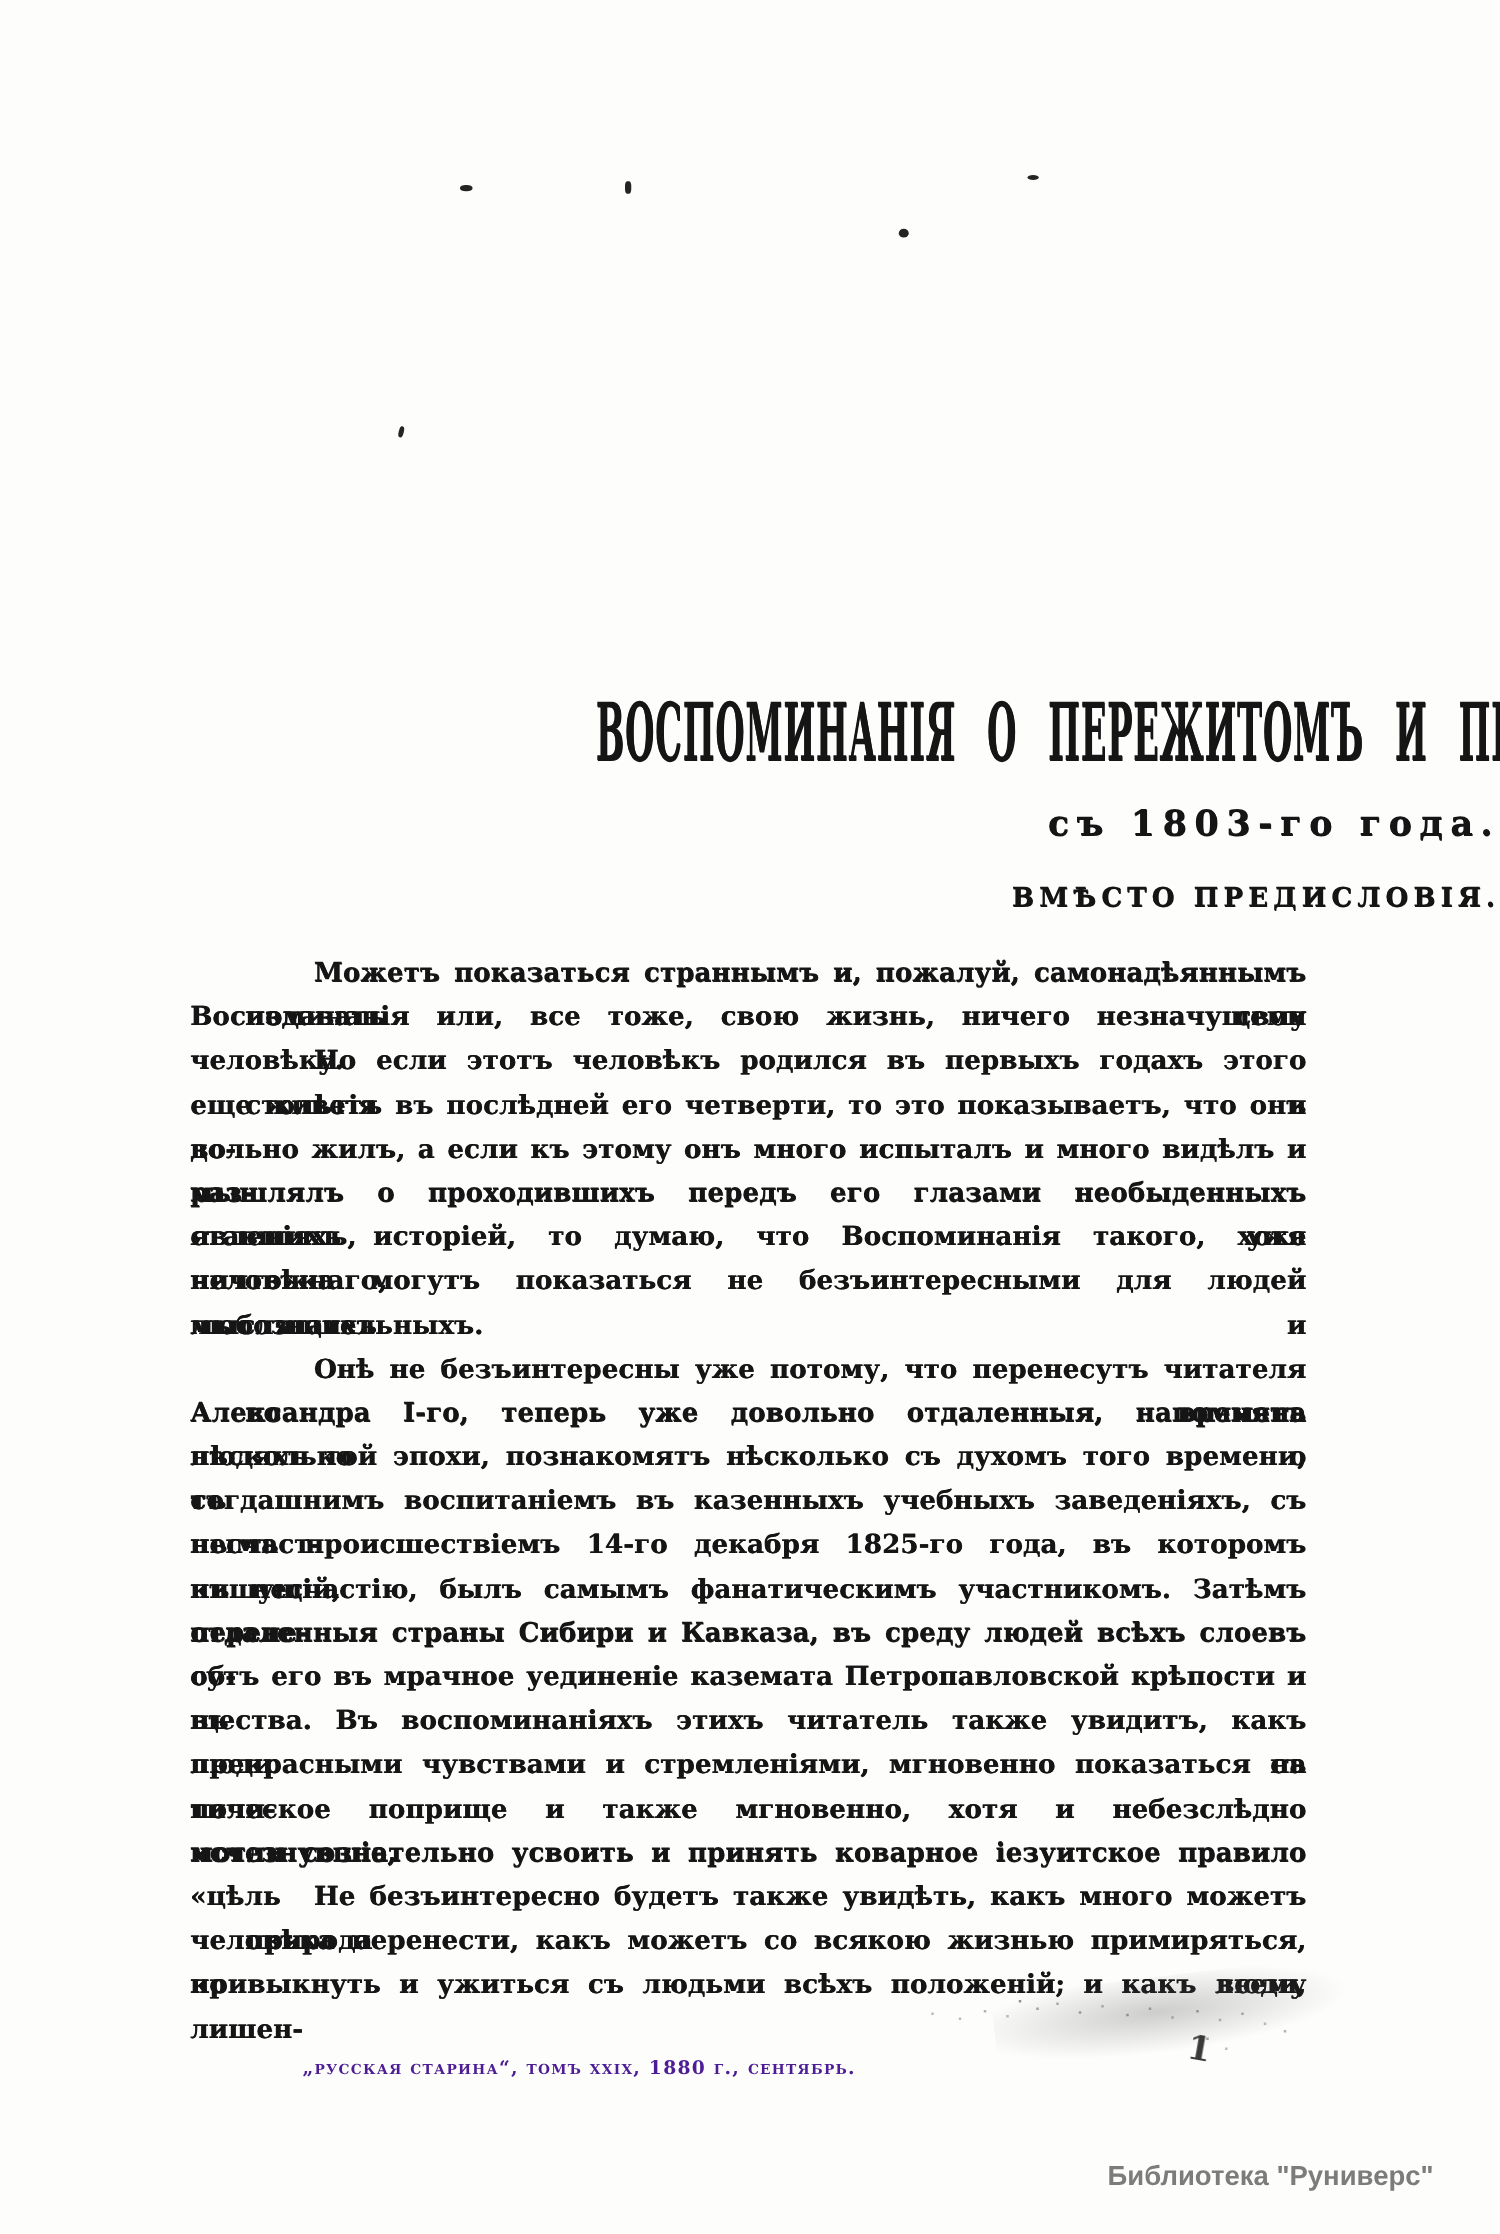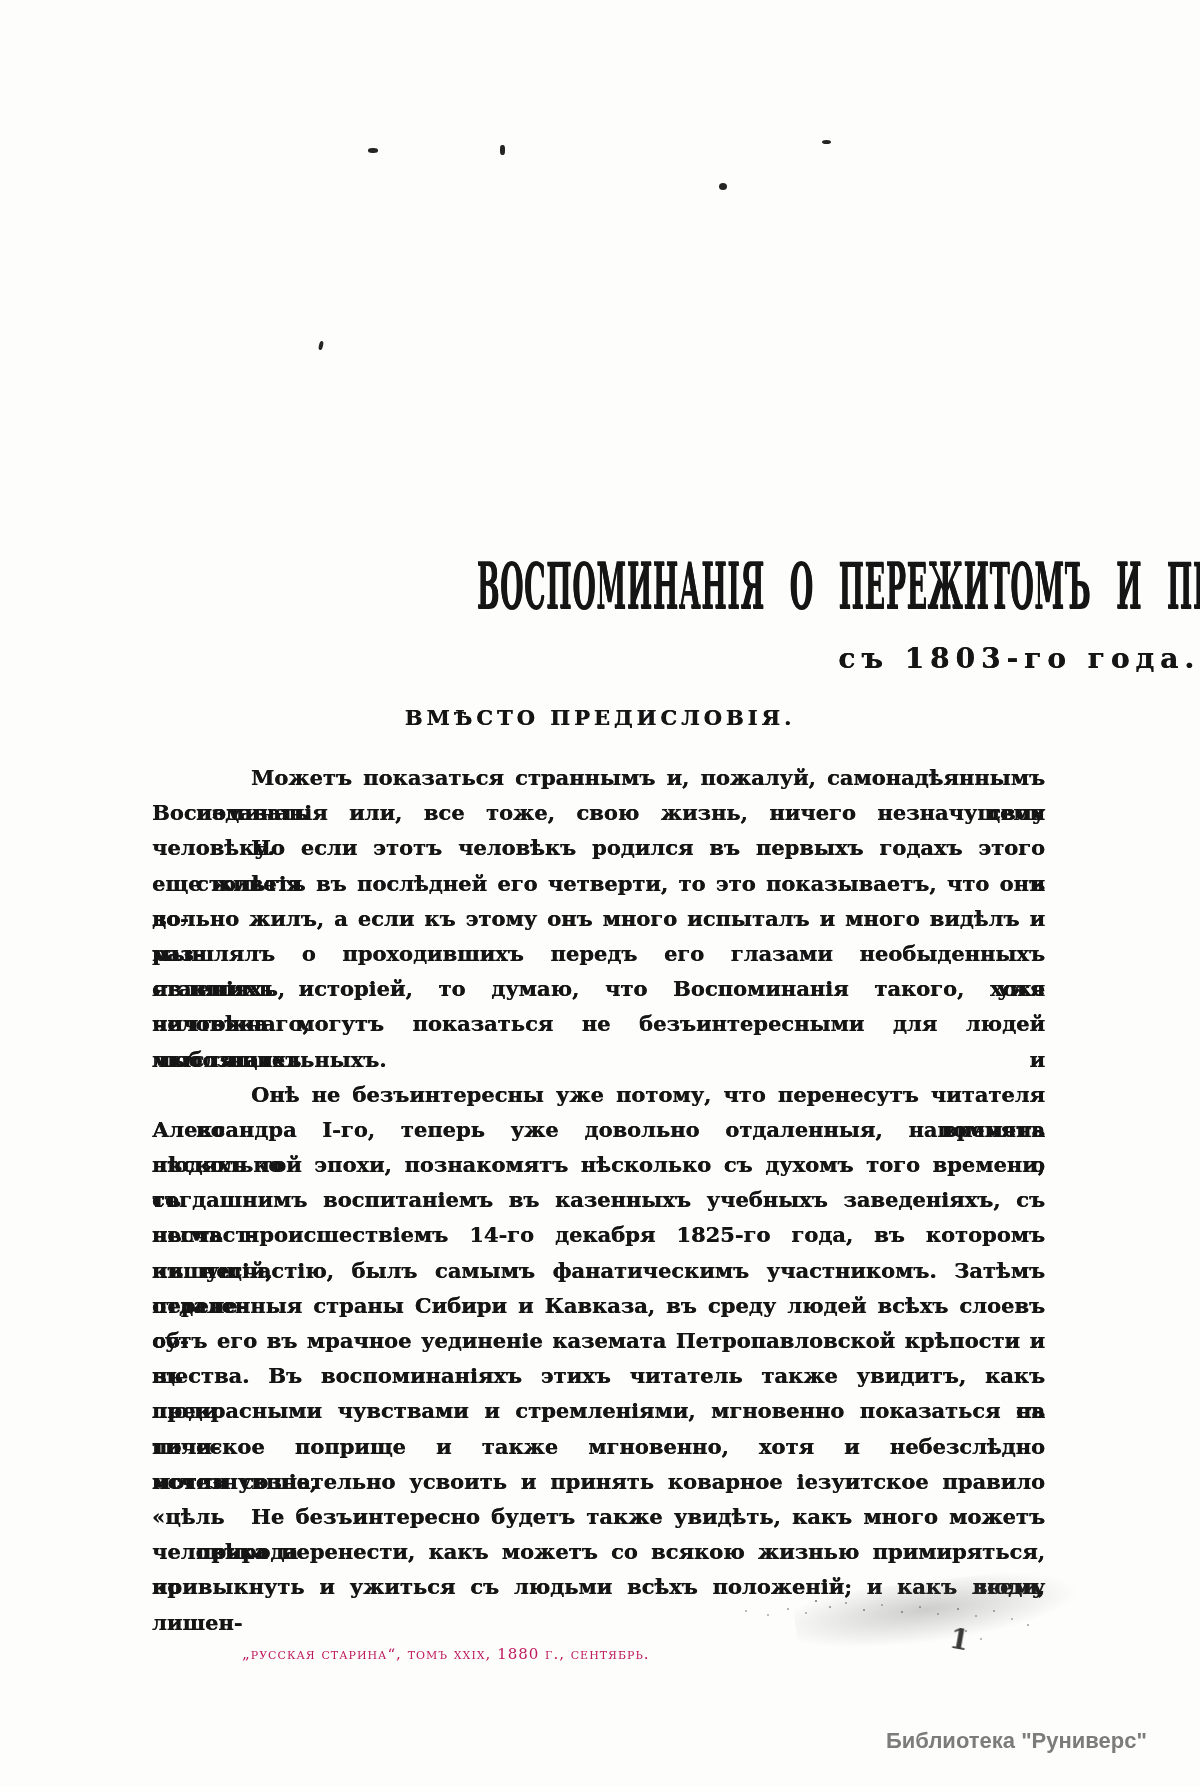--- a/index.html
+++ b/index.html
@@ -25,44 +25,44 @@
     text-shadow:0.5px 0.5px 0 #151515;
   }
   .subtitle{
     position:absolute;top:642px;left:0;width:100%;
     text-align:right;font-weight:bold;font-size:28px;
     letter-spacing:6px;
     text-shadow:0.4px 0.4px 0 #151515;
   }
   .section-heading{
     position:absolute;top:705px;left:0;width:100%;
-    text-align:center;font-weight:bold;font-size:21px;
+    text-align:right;font-weight:bold;font-size:21px;
     letter-spacing:4px;
     text-shadow:0.4px 0.4px 0 #151515;
   }
   
   .body-text{
     position:absolute;left:152px;top:760px;width:893px;
     font-size:21px;font-weight:bold;
     text-shadow:0.35px 0.35px 0 #1a1a1a;
   }
   .line{
     height:35.2px;line-height:35.2px;
     text-align:justify;
     text-align-last:justify;
     word-spacing:2px;
   }
   .line.indent{text-indent:55px;margin-left:44px;}
   .line.para-end{text-align-last:left;}
   
   .footer-line{
     position:absolute;left:242px;top:1645px;
-    font-size:15px;font-weight:normal;
+    font-size:15px;font-weight:bold;
     font-variant:small-caps;
-    letter-spacing:1px;color:#be185d;
+    letter-spacing:1px;color:#4c1d95;
     filter:blur(0.3px);
   }
   .page-num{
     position:absolute;left:950px;top:1624px;
     font-size:27px;font-weight:bold;color:#3a3a3a;
     transform:rotate(10deg);
     filter:blur(0.5px);
   }
   
   .watermark{

